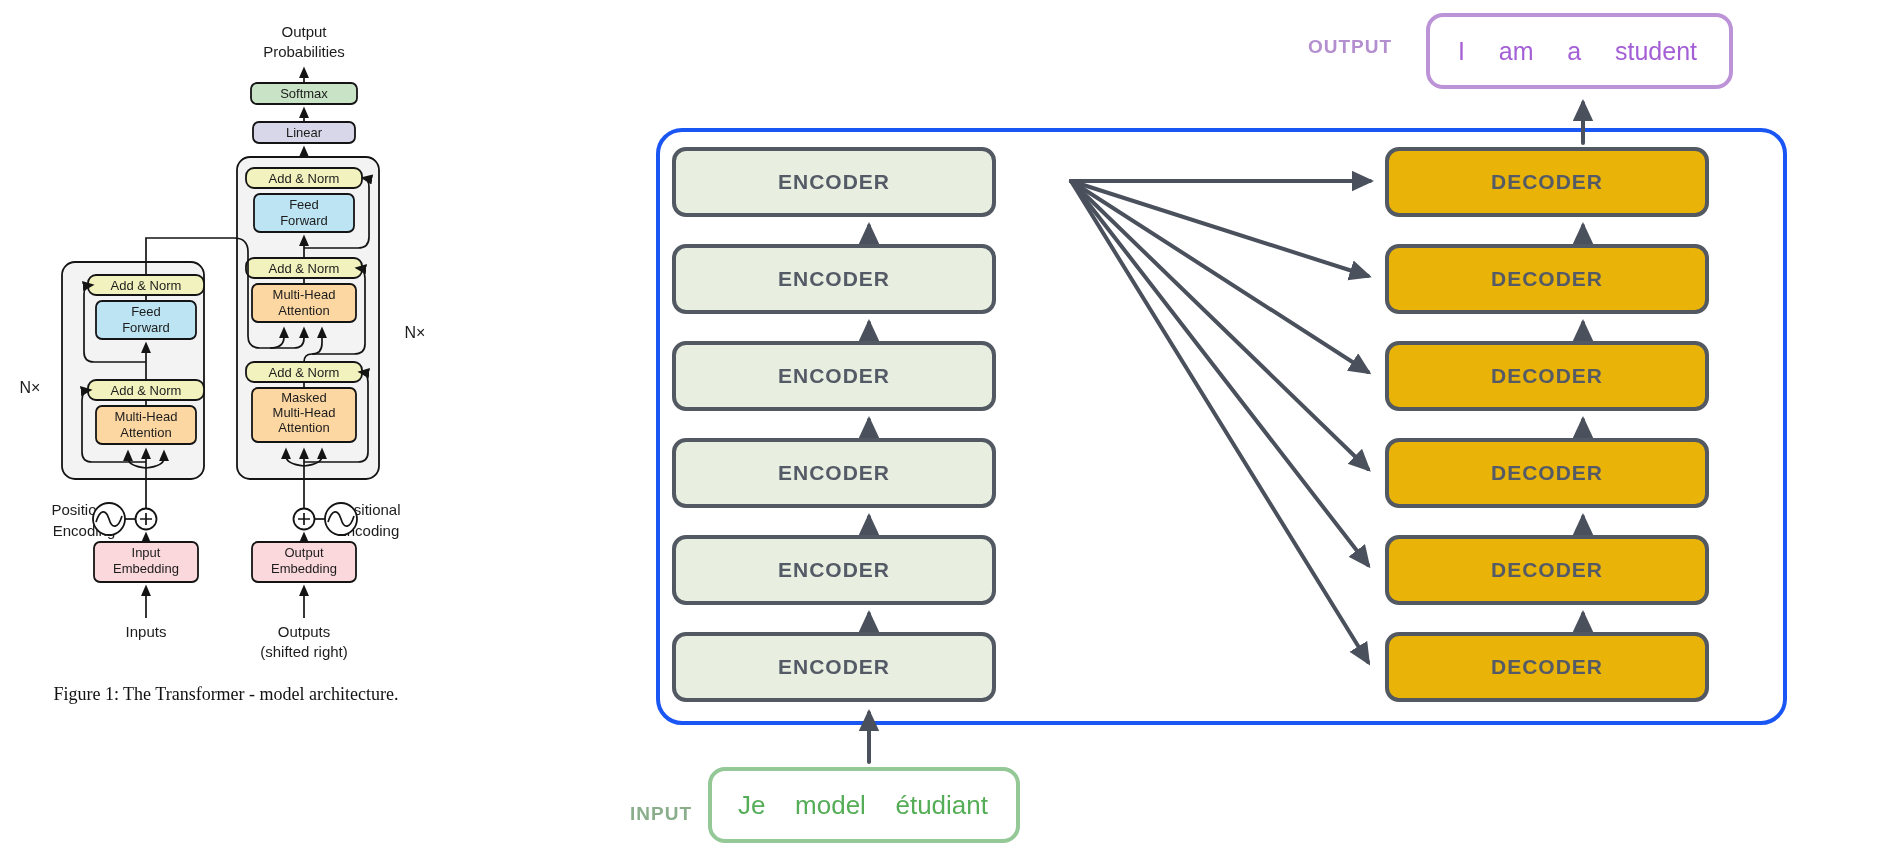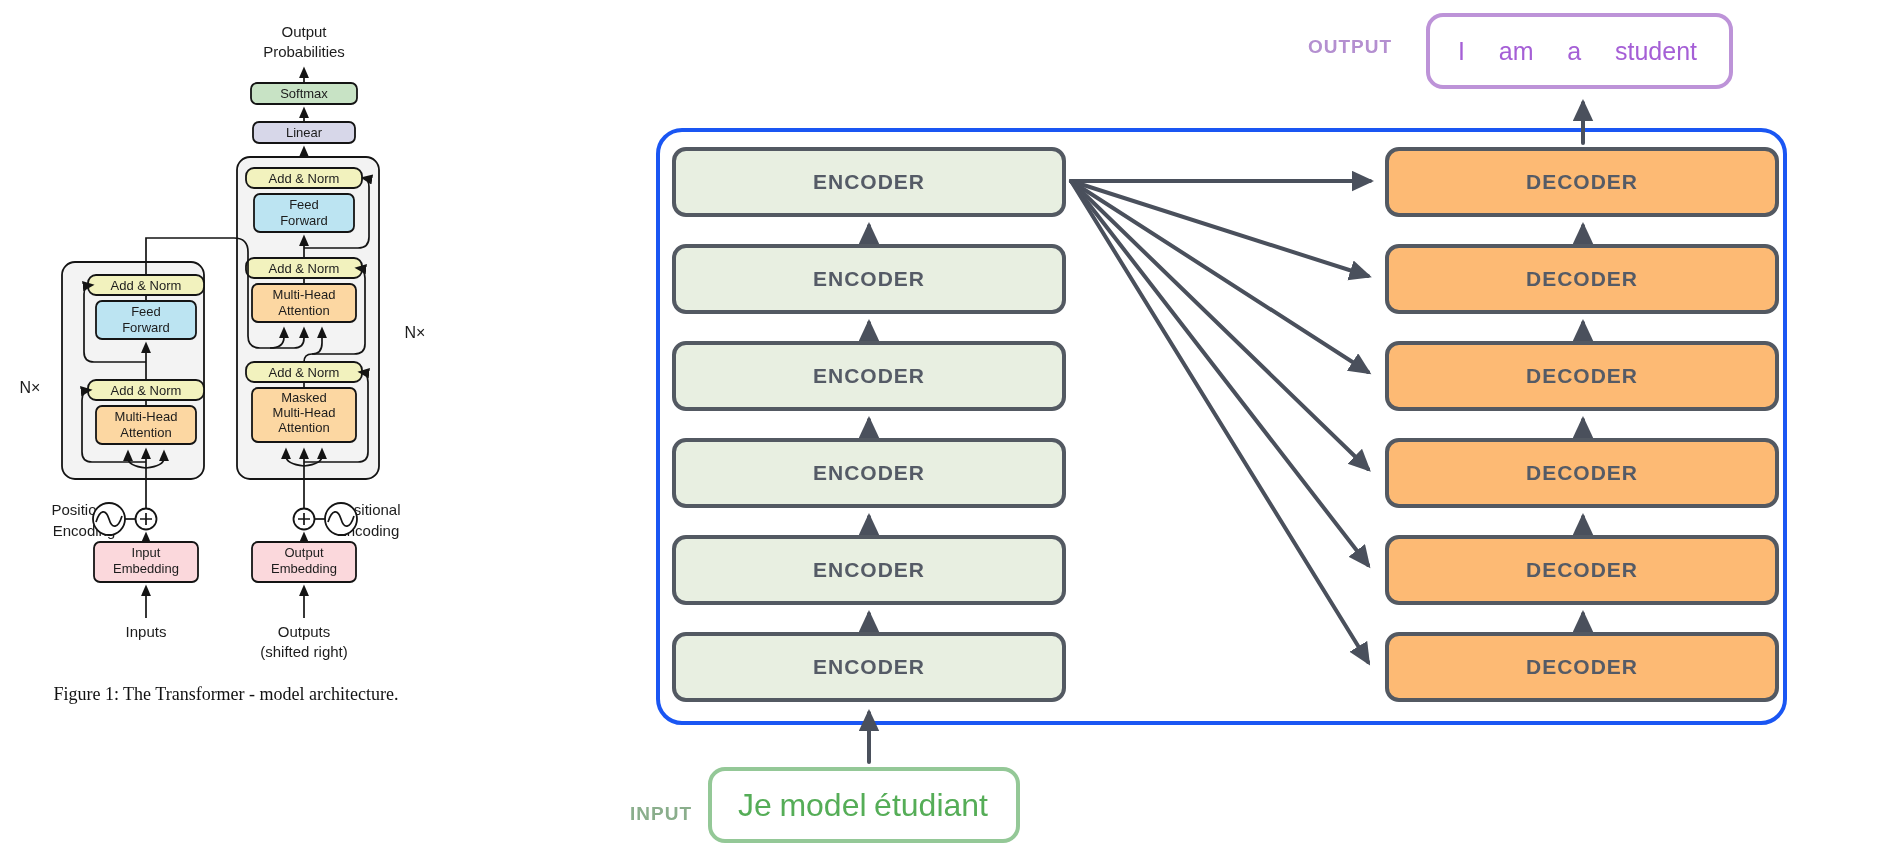--- a/index.html
+++ b/index.html
@@ -6,35 +6,35 @@
   #page{position:relative;width:1887px;height:862px;background:#fff;overflow:hidden;
         font-family:"Liberation Sans","DejaVu Sans",sans-serif;}
 
   
   #fig-svg{position:absolute;left:0px;top:10px;}
 
   
   .abs{position:absolute;}
   #blue-box{left:656px;top:128px;width:1131px;height:597px;
             border:4px solid #1a56f3;border-radius:26px;box-sizing:border-box;}
-  .stackbox{width:394px;height:70px;box-sizing:border-box;border:4px solid #535962;
+  .stackbox{width:324px;height:70px;box-sizing:border-box;border:4px solid #535962;
             border-radius:14px;display:flex;align-items:center;justify-content:center;
             font-size:21px;font-weight:700;letter-spacing:1px;color:#555b66;}
   .enc{left:672px;background:#e8efe1;}
-  .dec{left:1385px;background:#fdba74;}
+  .dec{left:1385px;background:#eab308;}
 
   .side-label{font-size:19px;font-weight:700;letter-spacing:1px;}
   #output-label{left:1308px;top:36px;width:102px;color:#b48fd0;text-align:left;}
   #input-label{left:590px;top:803px;width:102px;color:#8aae8c;text-align:right;}
 
   .sent-box{box-sizing:border-box;display:flex;align-items:center;justify-content:space-between;}
   #output-box{left:1426px;top:13px;width:307px;height:76px;border:4px solid #bd93d8;
               border-radius:17px;padding:0 32px 0 28px;color:#a55fd6;font-size:25px;}
   #input-box{left:708px;top:767px;width:312px;height:76px;border:4px solid #94c897;
-             border-radius:17px;padding:0 28px 0 26px;color:#55ad57;font-size:32px;}
+             border-radius:17px;padding:0 28px 0 26px;color:#55ad57;font-size:26px;}
 
   #arrows-svg{position:absolute;left:0;top:0;pointer-events:none;}
 </style>
 </head>
 <body>
 
 <div id="page">
 
   <svg id="fig-svg" width="470" height="710" viewBox="0 0 470 710">
     <defs>

